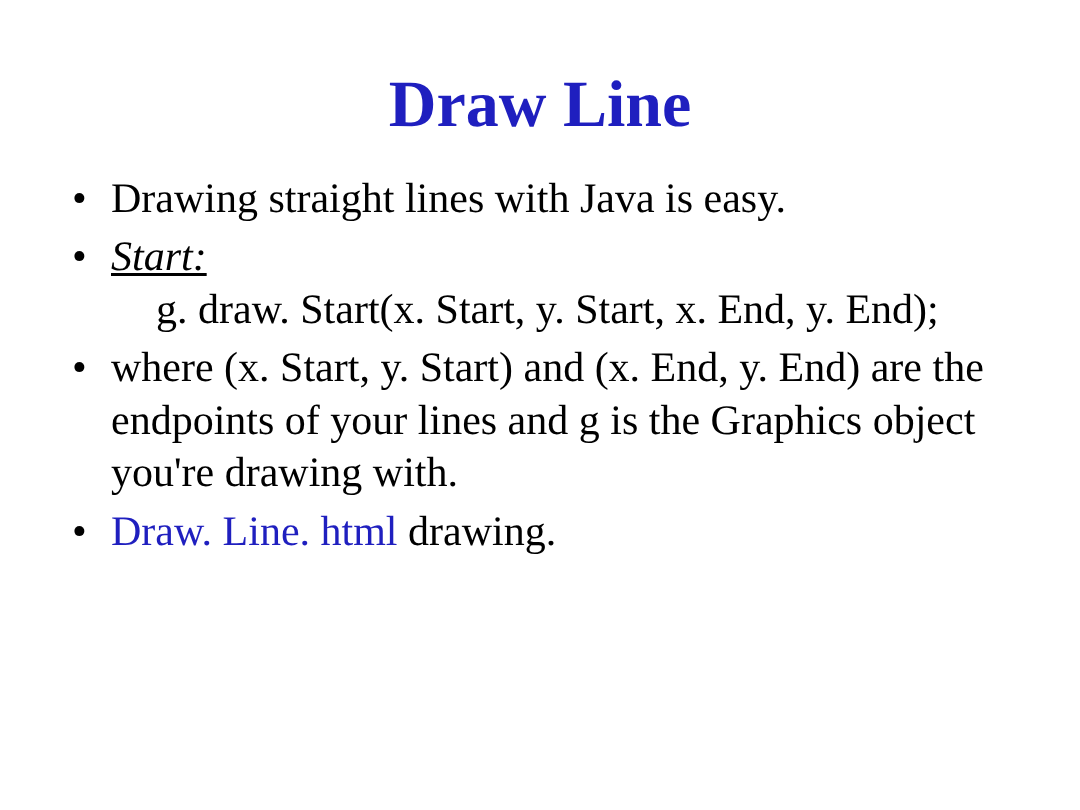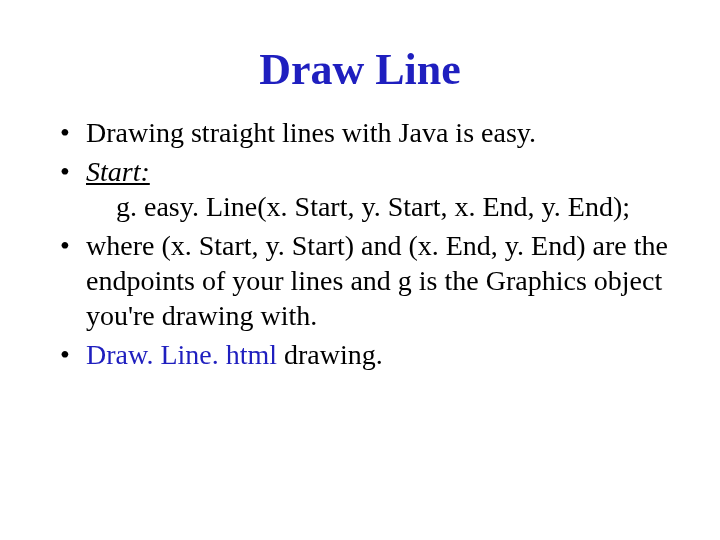--- a/index.html
+++ b/index.html
@@ -21,21 +21,21 @@
   .title {
     text-align: center;
     font-weight: bold;
     font-size: 44px;
     color: #1f1fbf;
     margin-top: 44px;
     margin-bottom: 20px;
   }
   ul.content {
     list-style: none;
-    margin: 12px;
+    margin: 0;
     padding: 0 40px 0 40px;
     font-size: 28px;
     line-height: 1.25;
   }
   ul.content > li {
     position: relative;
     padding-left: 34px;
     margin: 0 0 4px 0;
   }
   ul.content > li::before {
@@ -65,21 +65,21 @@
 <div class="slide">
 
   <div class="title">Draw Line</div>
 
   <ul class="content">
     <li>
       <span>Drawing straight lines with Java is easy.</span>
     </li>
     <li>
       <span class="syntax-label">Start:</span>
-      <span class="code-line">g. easy. Line(x. Start, y. Start, x. End, y. End);</span>
+      <span class="code-line">g. draw. Start(x. Start, y. Start, x. End, y. End);</span>
     </li>
     <li>
       <span>where (x. Start, y. Start) and (x. End, y. End) are the endpoints of your lines and g is the Graphics object you're drawing with.</span>
     </li>
     <li>
       <span class="link">Draw. Line. html </span><span>drawing.</span>
     </li>
   </ul>
 
 </div>

